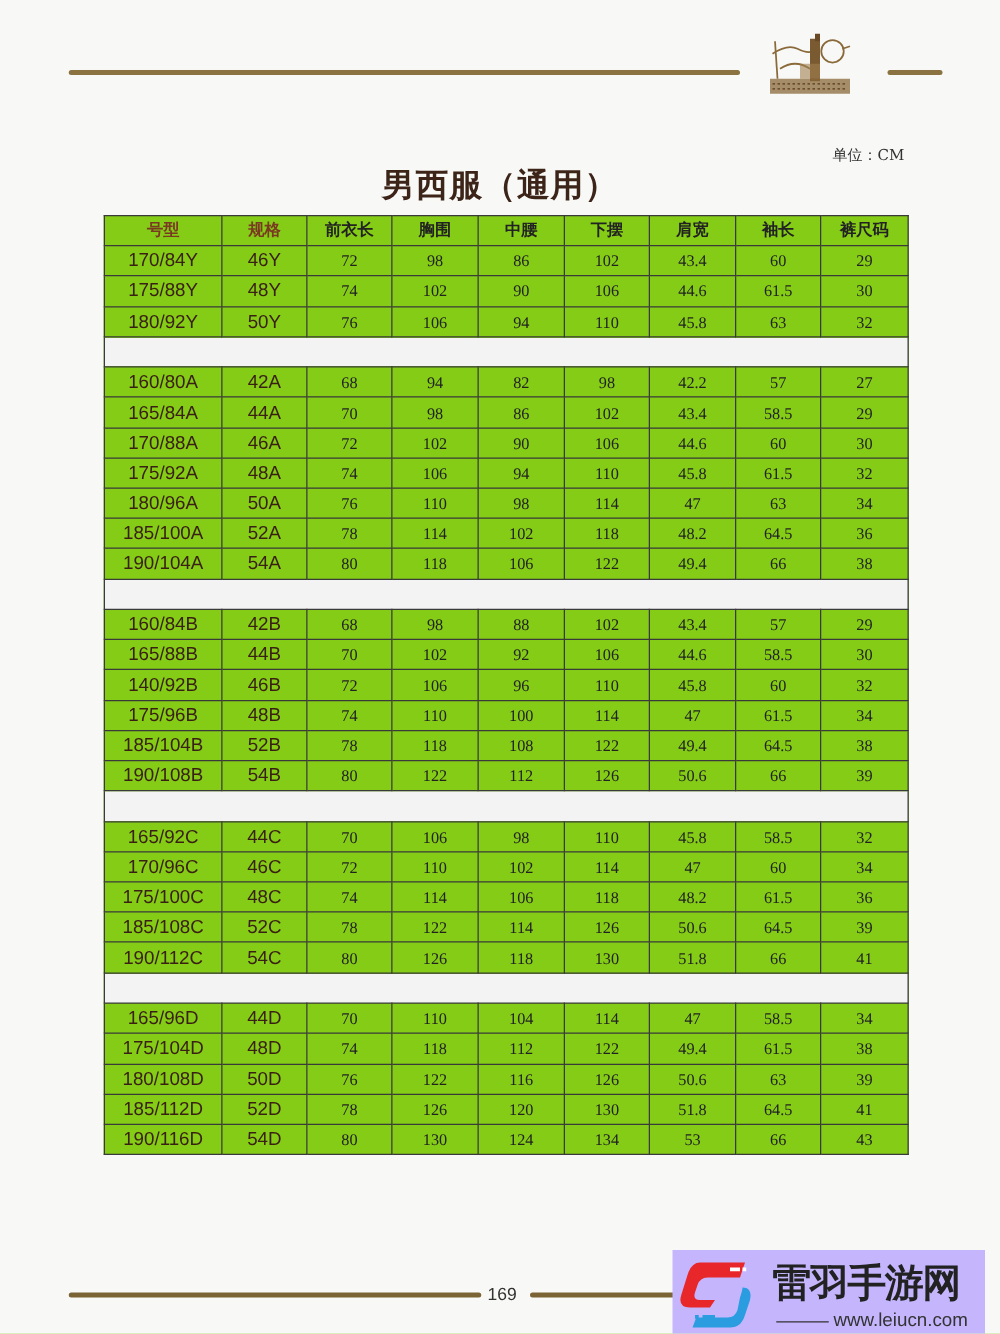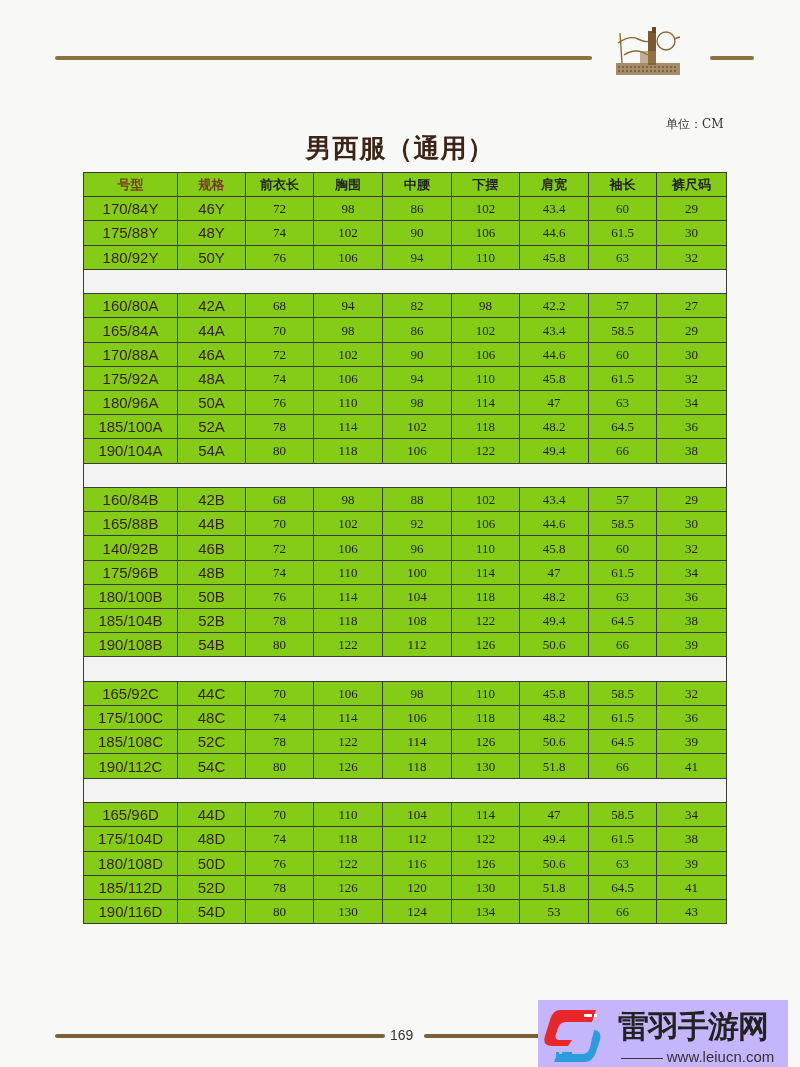--- a/index.html
+++ b/index.html
@@ -379,31 +379,20 @@
         <td class="spec">48B</td>
         <td class="num">74</td>
         <td class="num">110</td>
         <td class="num">100</td>
         <td class="num">114</td>
         <td class="num">47</td>
         <td class="num">61.5</td>
         <td class="num">34</td>
       </tr>
       <tr>
-        <td class="code">180/100B</td>
-        <td class="spec">50B</td>
-        <td class="num">76</td>
-        <td class="num">114</td>
-        <td class="num">104</td>
-        <td class="num">118</td>
-        <td class="num">48.2</td>
-        <td class="num">63</td>
-        <td class="num">36</td>
-      </tr>
-      <tr>
         <td class="code">185/104B</td>
         <td class="spec">52B</td>
         <td class="num">78</td>
         <td class="num">118</td>
         <td class="num">108</td>
         <td class="num">122</td>
         <td class="num">49.4</td>
         <td class="num">64.5</td>
         <td class="num">38</td>
       </tr>
@@ -424,20 +413,31 @@
       <tr>
         <td class="code">165/92C</td>
         <td class="spec">44C</td>
         <td class="num">70</td>
         <td class="num">106</td>
         <td class="num">98</td>
         <td class="num">110</td>
         <td class="num">45.8</td>
         <td class="num">58.5</td>
         <td class="num">32</td>
+      </tr>
+      <tr>
+        <td class="code">170/96C</td>
+        <td class="spec">46C</td>
+        <td class="num">72</td>
+        <td class="num">110</td>
+        <td class="num">102</td>
+        <td class="num">114</td>
+        <td class="num">47</td>
+        <td class="num">60</td>
+        <td class="num">34</td>
       </tr>
       <tr>
         <td class="code">175/100C</td>
         <td class="spec">48C</td>
         <td class="num">74</td>
         <td class="num">114</td>
         <td class="num">106</td>
         <td class="num">118</td>
         <td class="num">48.2</td>
         <td class="num">61.5</td>

